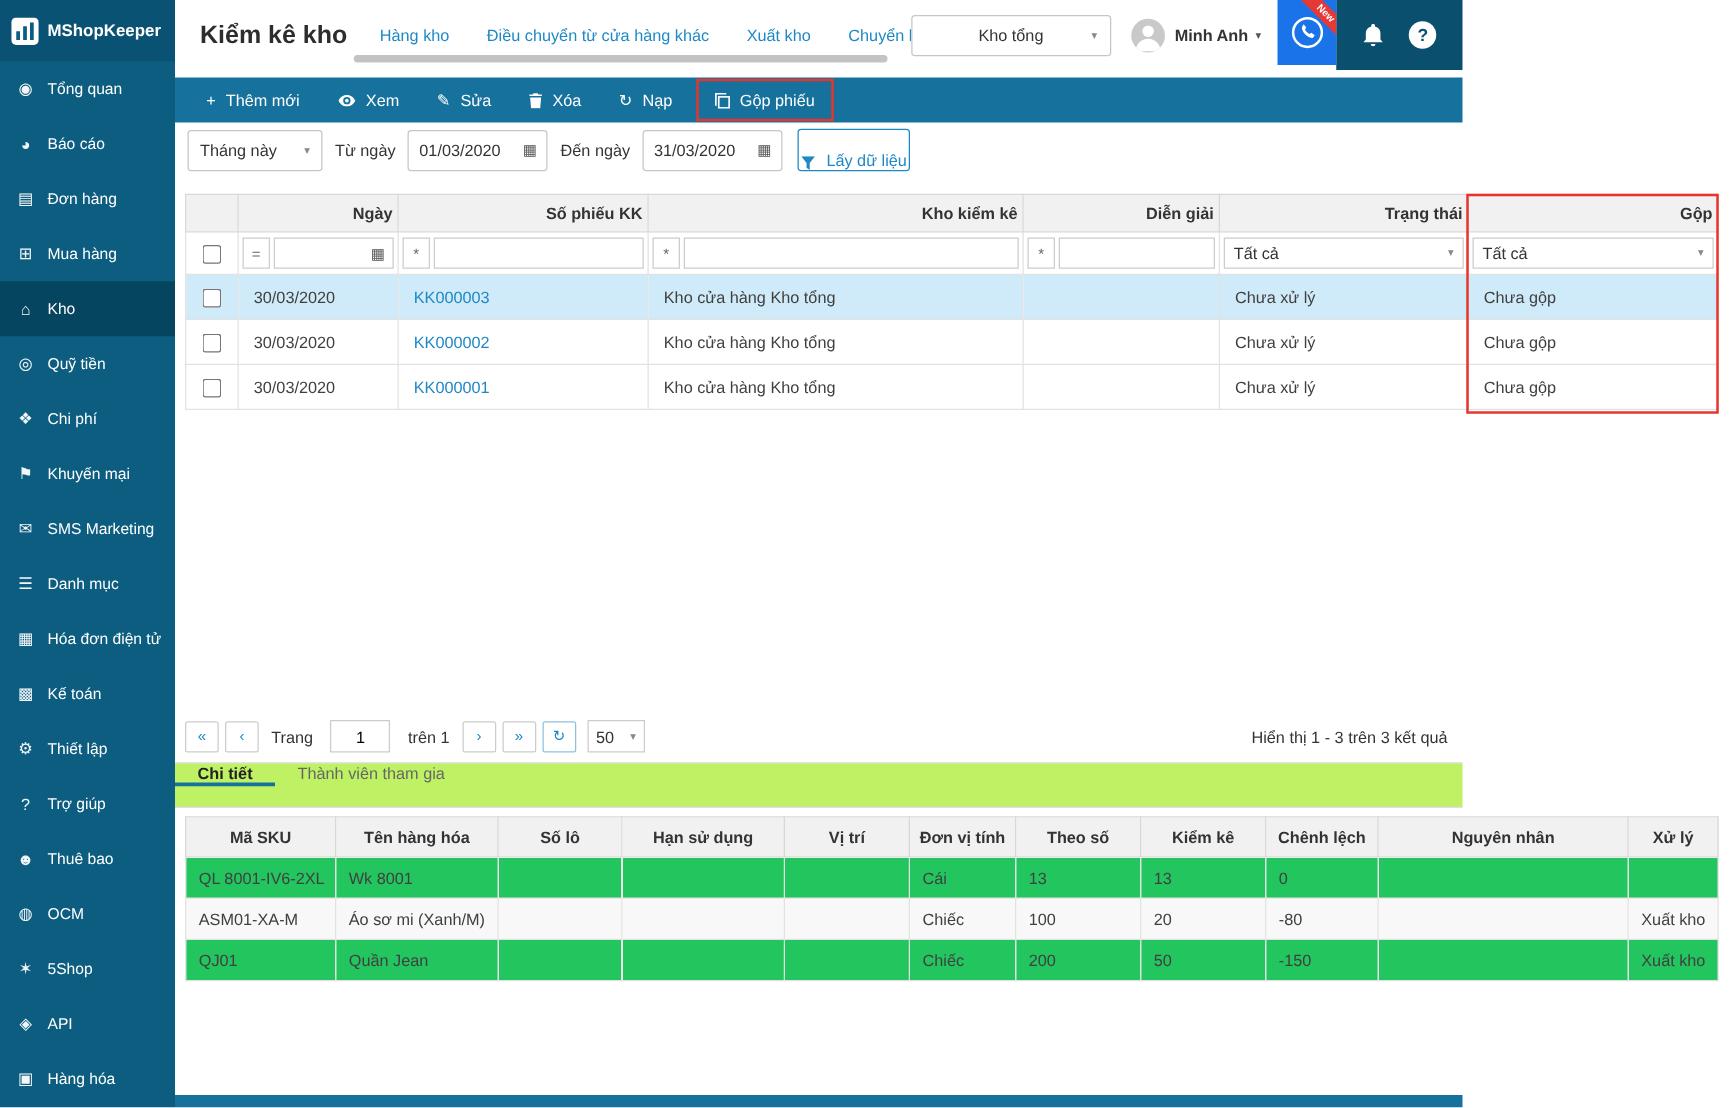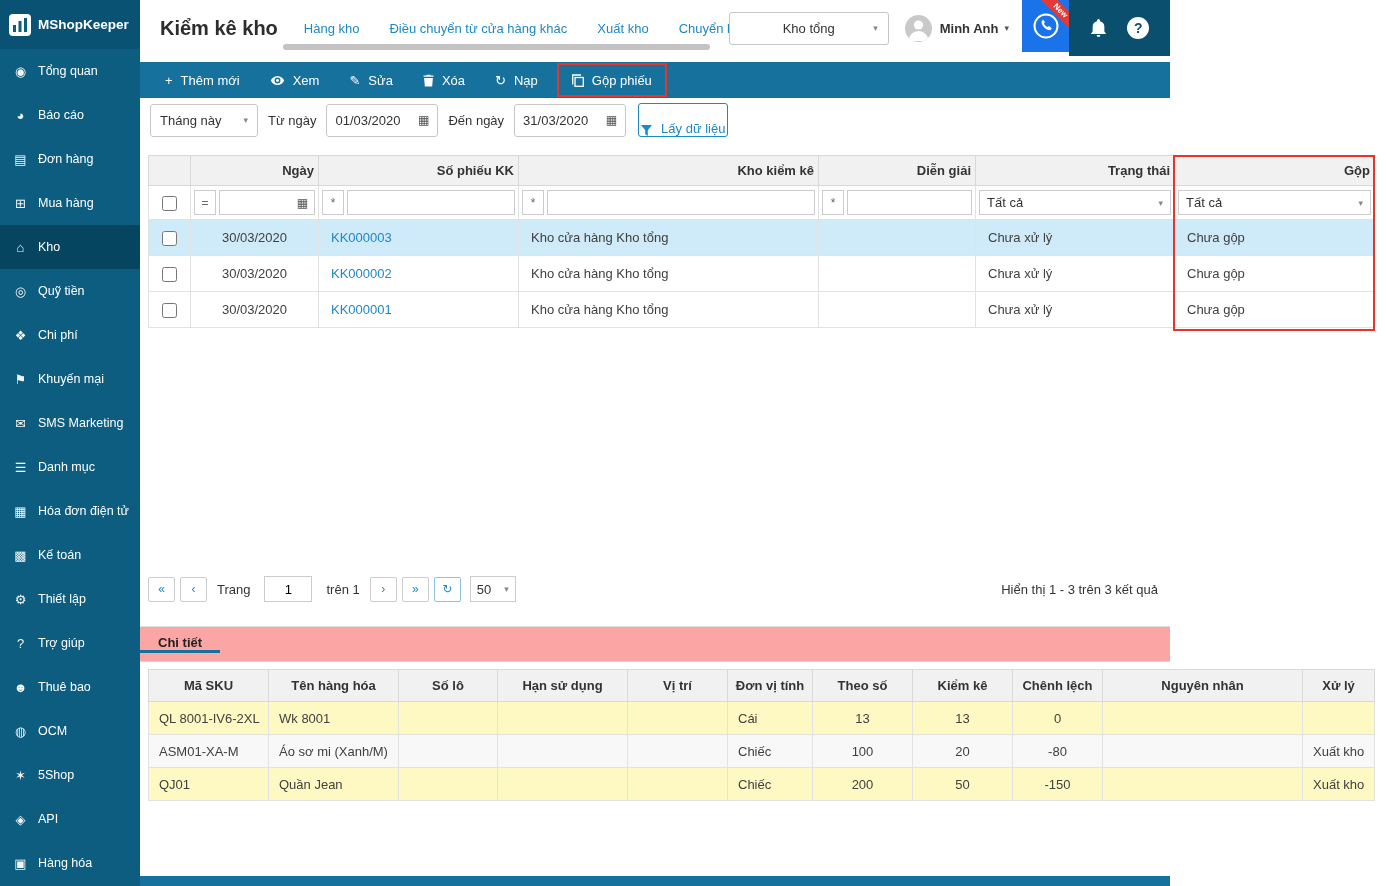--- a/index.html
+++ b/index.html
@@ -49,44 +49,44 @@
 .cal-icon{margin-left:auto;color:#555;font-size:12px;cursor:pointer;line-height:1}
 .load-btn{height:34px;border:1px solid #1e88c5;border-radius:3px;color:#1e88c5;background:#fff;display:flex;align-items:flex-end;gap:9px;padding:0 2px;font-size:13px;cursor:pointer;margin-left:2px;font-family:inherit}
 
 .grid-wrap{margin:13px 12px 0 8px;position:relative}
 table{border-collapse:collapse;table-layout:fixed;width:1226px}
 .grid th{height:30px;background:#f1f1f1;border:1px solid #d8d8d8;font-size:13px;color:#333;font-weight:bold;text-align:right;padding:0 4px;white-space:nowrap;overflow:hidden}
 .grid td{border:1px solid #e2e2e2;font-size:13px;color:#404040;height:36px;padding:0 12px;background:#fff;white-space:nowrap;overflow:hidden}
 .grid tr.filter-row td{height:34px;padding:2px 3px}
 .grid tr.selected td{background:#cfeaf8}
 .cell-check{text-align:center;padding:0!important}
-.cell-right{text-align:center}
+.cell-right{text-align:left}
 .link{color:#1e88c5;cursor:pointer}
 input[type=checkbox]{width:15px;height:15px;margin:0;vertical-align:middle;cursor:pointer}
 .fcell{display:flex;align-items:center;gap:3px}
 .op-box{width:22px;flex:0 0 22px;height:25px;border:1px solid #ccc;display:flex;align-items:center;justify-content:center;font-size:12px;color:#666;background:#fff;cursor:pointer}
 .f-input{flex:1;height:25px;border:1px solid #ccc;display:flex;align-items:center;padding:0 6px;background:#fff}
 .f-input input{border:none;outline:none;width:100%;font-size:12px;font-family:inherit}
 .f-select{flex:1;height:25px;border:1px solid #ccc;display:flex;align-items:center;justify-content:space-between;padding:0 7px;font-size:13px;color:#333;cursor:pointer;background:#fff}
 .annotation-col{position:absolute;left:1025px;top:0;width:202px;height:176px;border:2px solid #e8352c;pointer-events:none;z-index:4}
 
 .pager{margin:248px 12px 0 8px;display:flex;align-items:center;gap:5px;font-size:13px;color:#333}
 .pg-btn{width:27px;height:25px;border:1px solid #ccc;border-radius:2px;background:#fff;color:#1e88c5;display:flex;align-items:center;justify-content:center;font-size:12px;cursor:pointer;font-family:inherit}
 .pg-input{width:48px;height:26px;border:1px solid #ccc;text-align:center;font-size:13px;font-family:inherit;outline:none;margin:0 4px}
 .pg-label{margin:0 5px;white-space:nowrap}
 .pg-refresh{border-color:#8fc1de}
 .pg-size{width:46px;height:26px;border:1px solid #ccc;display:flex;align-items:center;justify-content:space-between;padding:0 6px;font-size:13px;cursor:pointer;margin-left:4px;background:#fff}
 .pg-summary{margin-left:auto;color:#333;white-space:nowrap}
 
-.detail-tabs{margin-top:24px;height:36px;min-height:36px;background:#fca5a5;border-top:1px solid #ddd;border-bottom:1px solid #d5d5d5;display:flex;align-items:center}
+.detail-tabs{margin-top:8px;height:36px;min-height:36px;background:#bef264;border-top:1px solid #ddd;border-bottom:1px solid #d5d5d5;display:flex;align-items:flex-start}
 .d-tab{padding:0 18px;display:flex;align-items:center;font-size:13px;color:#666;cursor:pointer;white-space:nowrap}
 .d-tab.active{color:#222;font-weight:bold;border-bottom:3px solid #16719c}
 .detail-wrap{margin:7px 12px 0 8px}
 .detail th{height:32px;background:#f1f1f1;border:1px solid #d8d8d8;font-size:13px;font-weight:bold;color:#333;text-align:center;padding:0 4px;white-space:nowrap;overflow:hidden}
-.detail td{height:33px;border:1px solid #e2e2e2;font-size:13px;color:#404040;padding:0 10px;white-space:nowrap;overflow:hidden;background:#fef9c3}
+.detail td{height:33px;border:1px solid #e2e2e2;font-size:13px;color:#404040;padding:0 10px;white-space:nowrap;overflow:hidden;background:#22c55e}
 .detail tr:nth-child(even) td{background:#f8f8f8}
 .footer{margin-top:auto;height:10px;min-height:10px;background:#16719c}
 </style>
 </head>
 <body>
 
 <div class="app">
 
   <aside class="sidebar">
     <div class="logo">
@@ -411,20 +411,21 @@
       <button class="pg-btn pg-refresh">↻</button>
       <div class="pg-size">
         <span>50</span>
         <span class="caret">▾</span>
       </div>
       <span class="pg-summary">Hiển thị 1 - 3 trên 3 kết quả</span>
     </div>
 
     <div class="detail-tabs">
         <div class="d-tab active">Chi tiết</div>
+        <div class="d-tab">Thành viên tham gia</div>
       </div>
 
     <div class="detail-wrap">
       <table class="detail">
         <colgroup>
           <col style="width:120px">
             <col style="width:130px">
             <col style="width:99px">
             <col style="width:130px">
             <col style="width:100px">

